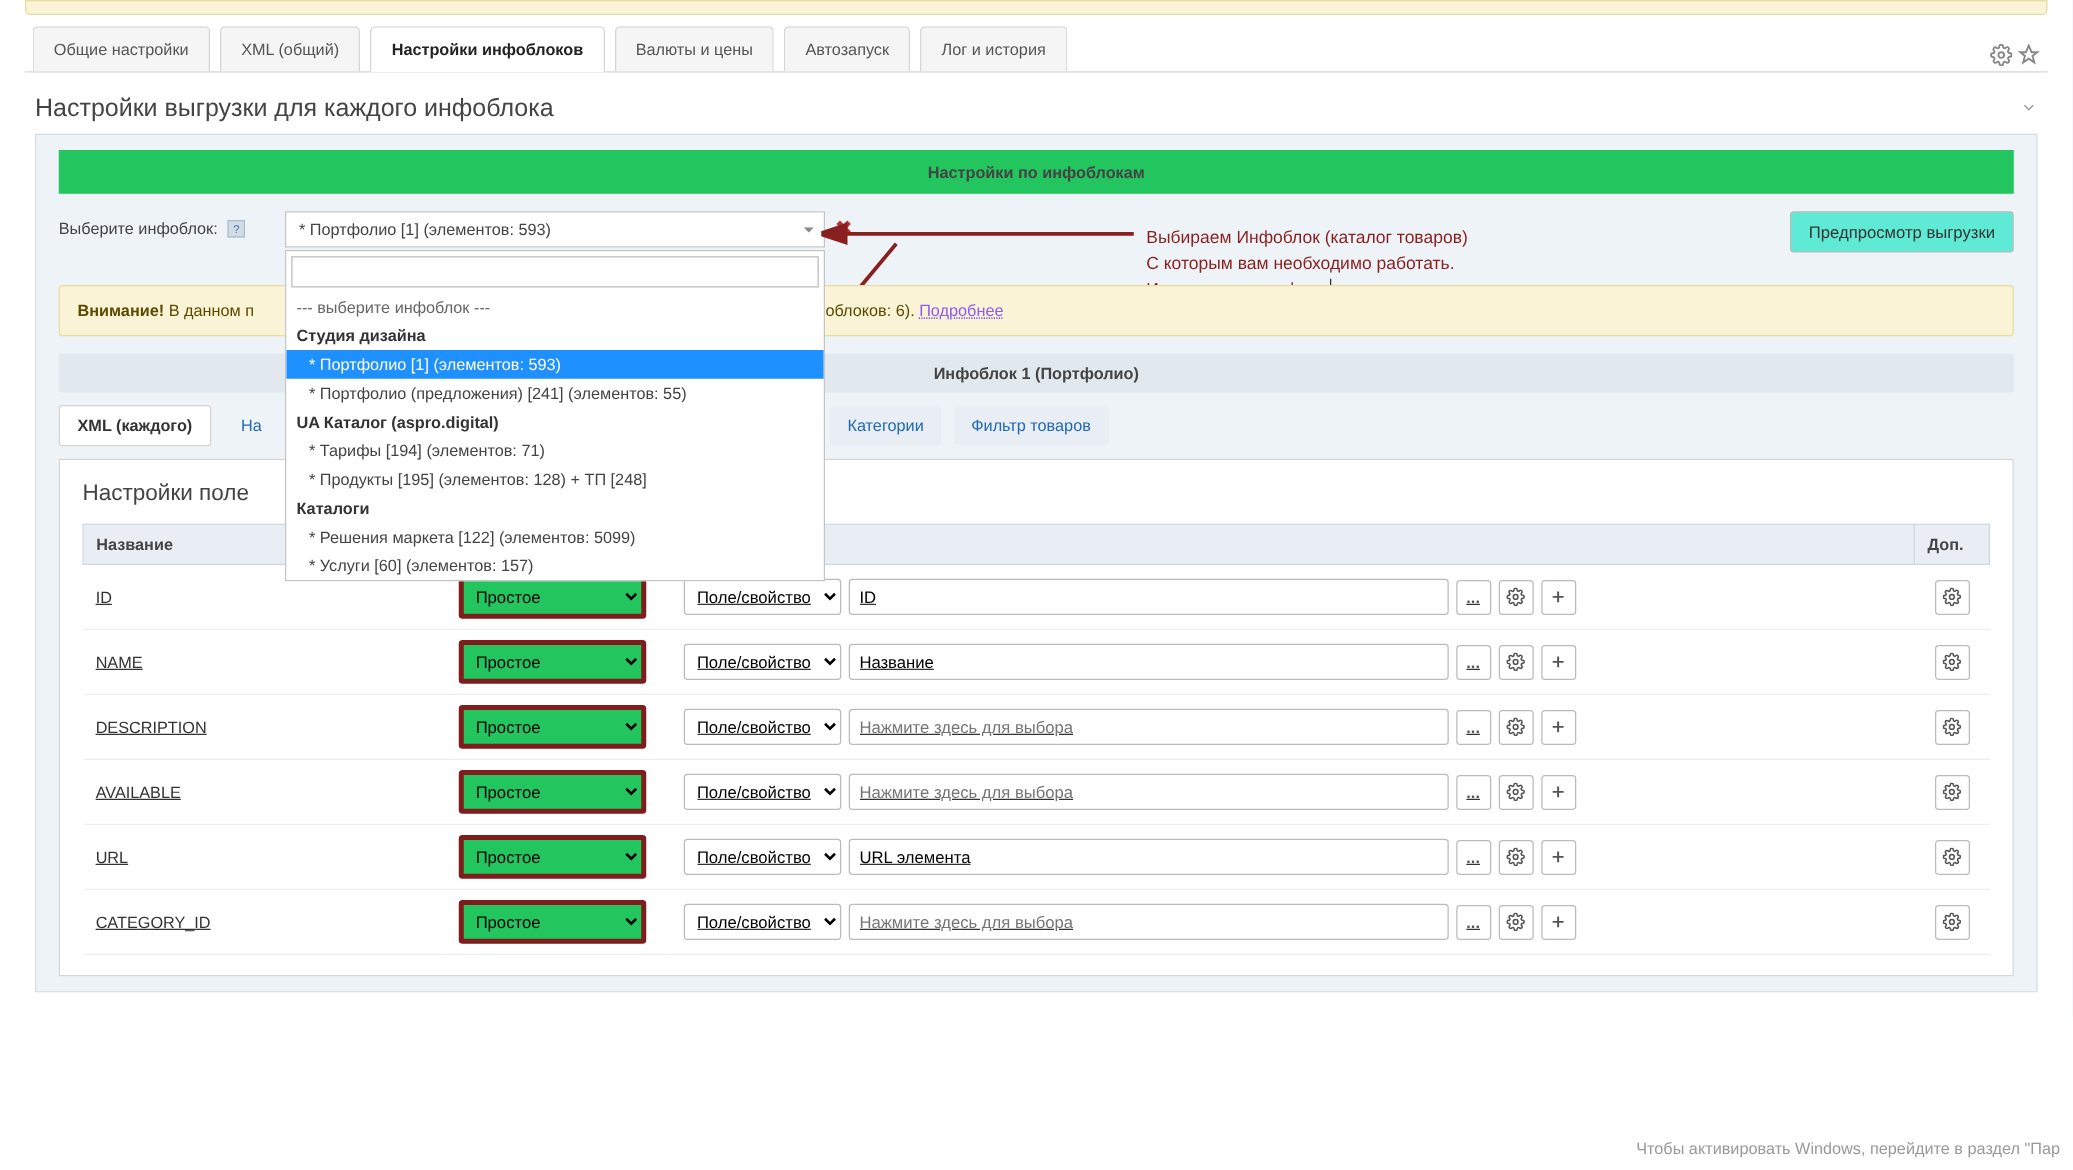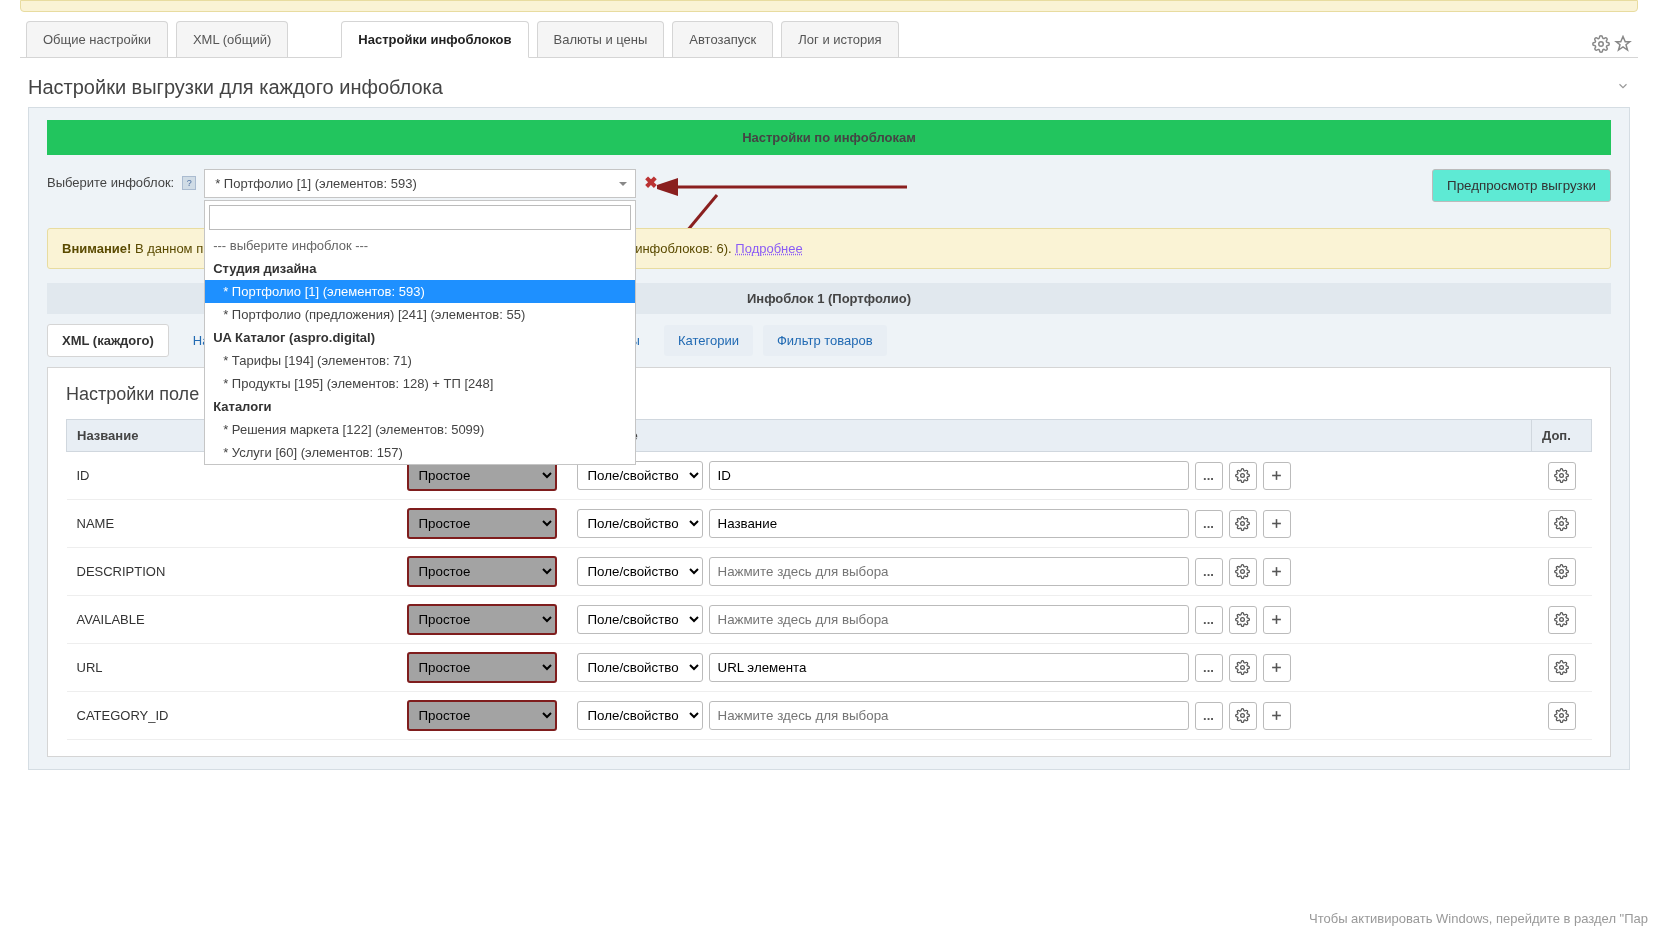--- a/index.html
+++ b/index.html
@@ -4,36 +4,36 @@
 <style>
 * { box-sizing: border-box; margin: 0; padding: 0; }
 body { font-family: Arial, Helvetica, sans-serif; font-size: 13px; color: #333; background: #fff; }
 
 .page { padding: 0 20px; }
 .topband { background: #faf3d5; border: 1px solid #e8dca0; height: 12px; margin: 0 0 8px 0; border-radius: 0 0 4px 4px; }
 
 
 .tabs { display: flex; gap: 8px; align-items: flex-end; border-bottom: 1px solid #d5d5d5; padding: 0 6px; position: relative; }
 .tab { padding: 10px 16px; background: #f5f5f5; border: 1px solid #d5d5d5; border-bottom: none; border-radius: 4px 4px 0 0; cursor: pointer; color: #555; }
-.tab.active { background: #fff; font-weight: bold; color: #222; position: relative; top: 1px; border-bottom: 1px solid #fff; margin-left: 45px; }
+.tab.active { background: #fff; font-weight: bold; color: #222; position: relative; top: 1px; border-bottom: 1px solid #fff; }
 .tab-actions { margin-left: auto; display: flex; gap: 4px; padding: 4px 0; }
 .tab-actions .ico { width: 18px; height: 18px; color: #888; cursor: pointer; }
 
 .page-title-row { display: flex; align-items: center; padding: 18px 8px 8px 8px; }
 .page-title { font-size: 20px; font-weight: 400; color: #444; }
 .collapse-ico { margin-left: auto; color: #999; cursor: pointer; }
 
 .section-outer { border: 1px solid #d5dde3; background: #eef3f7; padding: 12px 18px; margin: 0 8px; }
 .section-head { background: #22c55e; text-align: center; padding: 10px; font-weight: bold; color: #444; margin-bottom: 14px; }
 
 .selector-row { display: flex; align-items: flex-start; gap: 8px; position: relative; }
 .selector-label { padding-top: 6px; color: #444; }
 .help-ico { width: 14px; height: 14px; background: #d0dce6; border: 1px solid #aabbd0; font-size: 9px; text-align: center; line-height: 13px; color: #4a6da0; margin-top: 7px; }
 
-.combo { position: relative; width: 432px; }
+.combo { position: relative; width: 432px; margin-left: 24px; }
 .combo-display { border: 1px solid #c5c5c5; background: #fff; padding: 6px 24px 6px 10px; cursor: pointer; color: #444; position: relative; }
 .combo-display::after { content: ''; position: absolute; right: 8px; top: 50%; margin-top: -2px; border: 4px solid transparent; border-top-color: #888; }
 .combo-drop { position: absolute; left: 0; top: 31px; width: 100%; background: #fff; border: 1px solid #c5c5c5; z-index: 50; }
 .combo-search { width: calc(100% - 8px); margin: 4px; padding: 4px 6px; border: 1px solid #bbb; }
 .combo-list { max-height: 260px; overflow-y: auto; }
 .combo-list .grp { font-weight: bold; padding: 4px 8px; color: #333; }
 .combo-list .opt { padding: 4px 8px 4px 18px; color: #444; cursor: pointer; }
 .combo-list .opt.selected { background: #1e90ff; color: #fff; }
 .combo-list .placeholder { padding: 4px 8px; color: #666; }
 
@@ -54,26 +54,26 @@
 .inner-tabs { display: flex; gap: 10px; padding: 10px 0; align-items: center; }
 .inner-tab { padding: 8px 14px; color: #216ab3; cursor: pointer; border-radius: 3px; }
 .inner-tab.active { background: #fff; border: 1px solid #d5d5d5; color: #333; font-weight: bold; }
 .inner-tab.nonactive { background: #e8eef4; }
 
 .fields-panel { background: #fff; border: 1px solid #d5d5d5; padding: 16px 18px; }
 .fields-title { font-size: 18px; color: #444; margin-bottom: 14px; }
 
 .fld-table { width: 100%; border-collapse: collapse; }
 .fld-table th { text-align: left; background: #e8eef4; border: 1px solid #d0d7de; padding: 8px 10px; font-weight: bold; color: #444; }
-.fld-table td { padding: 8px 10px; border-bottom: 1px solid #eee; vertical-align: middle; }
+.fld-table td { padding: 8px 10px; border-bottom: 1px solid #eee; vertical-align: middle; text-decoration: underline; }
 .col-name { width: 290px; }
 .col-type { width: 180px; }
 .col-dop  { width: 60px; text-align: center; }
 
-select.small-sel { border: 2px solid #7f1d1d; padding: 5px 6px; border-radius: 3px; background: #a3a3a3; min-width: 150px; margin-left: 40px; }
+select.small-sel { border: 4px solid #7f1d1d; padding: 5px 6px; border-radius: 3px; background: #22c55e; min-width: 150px; }
 select.tiny-sel { border: 1px solid #bbb; padding: 5px 6px; border-radius: 3px; background: #fff; min-width: 120px; }
 input.val-inp { border: 1px solid #bbb; padding: 6px 8px; border-radius: 3px; width: 480px; }
 .val-cell { display: flex; gap: 6px; align-items: center; }
 .icon-btn { width: 28px; height: 28px; border: 1px solid #bbb; border-radius: 3px; background: #fff; display: inline-flex; align-items: center; justify-content: center; cursor: pointer; color: #555; }
 .icon-btn svg { width: 15px; height: 15px; }
 
 .watermark { position: fixed; right: 10px; bottom: 10px; text-align: right; color: #999; font-size: 13px; pointer-events: none; }
 .watermark .t1 { font-size: 17px; color: #888; }
 
 </style>
@@ -145,20 +145,25 @@
       <svg class="arrow-wrap" viewBox="0 0 260 80">
         <defs>
             <marker id="ah" markerWidth="10" markerHeight="10" refX="2" refY="3" orient="auto">
               <path d="M0,0 L0,6 L9,3 z" fill="#8a1f1f"></path>
             </marker>
           </defs>
         <line x1="250" y1="12" x2="15" y2="12" stroke="#8a1f1f" stroke-width="3" marker-end="url(#ah)"></line>
         <line x1="60" y1="20" x2="20" y2="68" stroke="#8a1f1f" stroke-width="3" marker-end="url(#ah)"></line>
       </svg>
 
+      <div class="annot">
+        <div>Выбираем Инфоблок (каталог товаров)</div>
+        <div>С которым вам необходимо работать.</div>
+        <div><span>И сохраняем профиль</span><span class="annot-cursor"></span></div>
+      </div>
 
       <button class="preview-btn">Предпросмотр выгрузки</button>
     </div>
 
     <div class="warn">
       <b>Внимание!</b><span> В данном п</span>
       <span style="position:absolute; left:535px;"><span>строено инфоблоков: 6). </span><a>Подробнее</a></span>
     </div>
 
     <div class="sub-section-head">Инфоблок 1 (Портфолио)</div>

